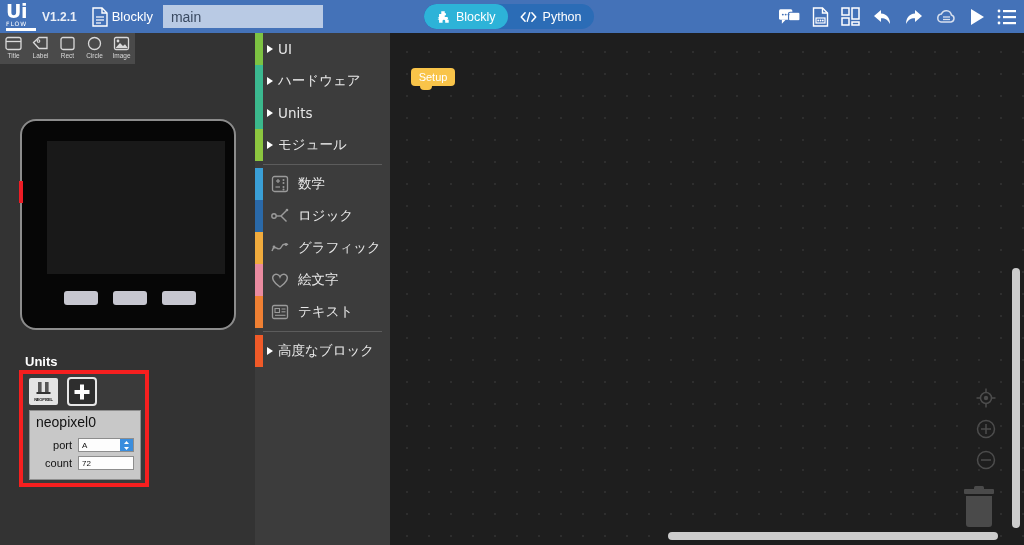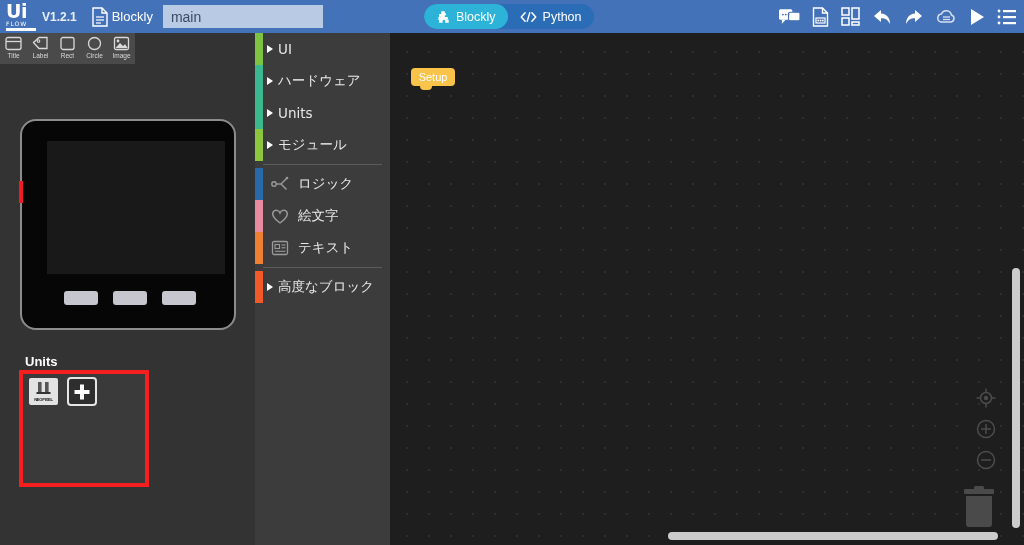--- a/index.html
+++ b/index.html
@@ -359,20 +359,39 @@
           <rect x="1.5" y="11" width="14" height="2" fill="#333"></rect>
         </svg>
         <span class="unit-chip-label">NEOPIXEL</span>
       </div>
       <div class="unit-add">
         <svg width="18" height="18" viewBox="0 0 18 18">
           <rect x="7" y="1.5" width="4" height="15" fill="#fff"></rect>
           <rect x="1.5" y="7" width="15" height="4" fill="#fff"></rect>
         </svg>
       </div>
+      <div class="unit-card">
+        <div class="unit-name">neopixel0</div>
+        <div class="prow" style="left:4px; top:27px;">
+          <span class="plabel">port</span>
+          <div class="pselect">
+            <span>A</span>
+            <span class="pstep">
+              <svg width="7" height="11" viewBox="0 0 7 11">
+                <path d="M3.5 1 L6 4 L1 4 z" fill="#fff"></path>
+                <path d="M3.5 10 L6 7 L1 7 z" fill="#fff"></path>
+              </svg>
+            </span>
+          </div>
+        </div>
+        <div class="prow" style="left:4px; top:45px;">
+          <span class="plabel">count</span>
+          <input class="pinput" value="72" style="">
+        </div>
+      </div>
     </div>
 
   </div>
 
   <div class="catbar">
       <div class="cat">
         <div class="cat-strip" style="background: rgb(125, 194, 66);"></div>
         <div class="cat-arrow"></div>
         <div class="cat-label">UI</div>
       </div>
@@ -385,34 +404,61 @@
         <div class="cat-strip" style="background: rgb(59, 184, 140);"></div>
         <div class="cat-arrow"></div>
         <div class="cat-label">Units</div>
       </div>
       <div class="cat">
         <div class="cat-strip" style="background: rgb(140, 198, 63);"></div>
         <div class="cat-arrow"></div>
         <div class="cat-label">モジュール</div>
       </div>
       <div class="cat-sep"></div>
+      <div class="cat noarrow">
+        <div class="cat-strip" style="background: rgb(58, 159, 214);"></div>
+        <div class="cat-icon">
+          <svg width="20" height="20" viewBox="0 0 20 20">
+            <rect x="2.5" y="2.5" width="15" height="15" rx="2" fill="none" stroke="#9a9a9a" stroke-width="1.3"></rect>
+            <line x1="6" y1="7" x2="10" y2="7" stroke="#9a9a9a" stroke-width="1.2"></line>
+            <line x1="8" y1="5" x2="8" y2="9" stroke="#9a9a9a" stroke-width="1.2"></line>
+            <circle cx="13.5" cy="6" r="1" fill="#9a9a9a"></circle>
+            <circle cx="13.5" cy="9" r="1" fill="#9a9a9a"></circle>
+            <line x1="5.5" y1="13" x2="10" y2="13" stroke="#9a9a9a" stroke-width="1.2"></line>
+            <circle cx="13.5" cy="13" r="1" fill="#9a9a9a"></circle>
+            <circle cx="13.5" cy="15.5" r="1" fill="#9a9a9a"></circle>
+          </svg>
+        </div>
+        <div class="cat-label">数学</div>
+      </div>
       <div class="cat noarrow">
         <div class="cat-strip" style="background: rgb(42, 105, 168);"></div>
         <div class="cat-icon">
           <svg width="20" height="20" viewBox="0 0 20 20">
             <circle cx="4" cy="10" r="2.2" fill="none" stroke="#9a9a9a" stroke-width="1.4"></circle>
             <line x1="6.2" y1="10" x2="11" y2="10" stroke="#9a9a9a" stroke-width="1.4"></line>
             <line x1="11" y1="10" x2="16.5" y2="4.5" stroke="#9a9a9a" stroke-width="1.4"></line>
             <line x1="11" y1="10" x2="16.5" y2="15.5" stroke="#9a9a9a" stroke-width="1.4"></line>
             <circle cx="17" cy="4" r="1.3" fill="#9a9a9a"></circle>
           </svg>
         </div>
         <div class="cat-label">ロジック</div>
       </div>
       <div class="cat noarrow">
+        <div class="cat-strip" style="background: rgb(240, 171, 61);"></div>
+        <div class="cat-icon">
+          <svg width="20" height="20" viewBox="0 0 20 20">
+            <path d="M2 13 C5 4 8 16 12 8 C14 4 16 8 18 6" fill="none" stroke="#9a9a9a" stroke-width="1.4"></path>
+            <circle cx="4" cy="9" r="1.4" fill="#9a9a9a"></circle>
+            <circle cx="16" cy="6.5" r="1.4" fill="#9a9a9a"></circle>
+          </svg>
+        </div>
+        <div class="cat-label">グラフィック</div>
+      </div>
+      <div class="cat noarrow">
         <div class="cat-strip" style="background: rgb(233, 139, 160);"></div>
         <div class="cat-icon">
           <svg width="20" height="20" viewBox="0 0 20 20">
             <path d="M10 17 C3 12 1.5 8 3.5 5.5 C5.5 3 9 4.5 10 7 C11 4.5 14.5 3 16.5 5.5 C18.5 8 17 12 10 17z" fill="none" stroke="#9a9a9a" stroke-width="1.4"></path>
           </svg>
         </div>
         <div class="cat-label">絵文字</div>
       </div>
       <div class="cat noarrow">
         <div class="cat-strip" style="background: rgb(239, 128, 51);"></div>

